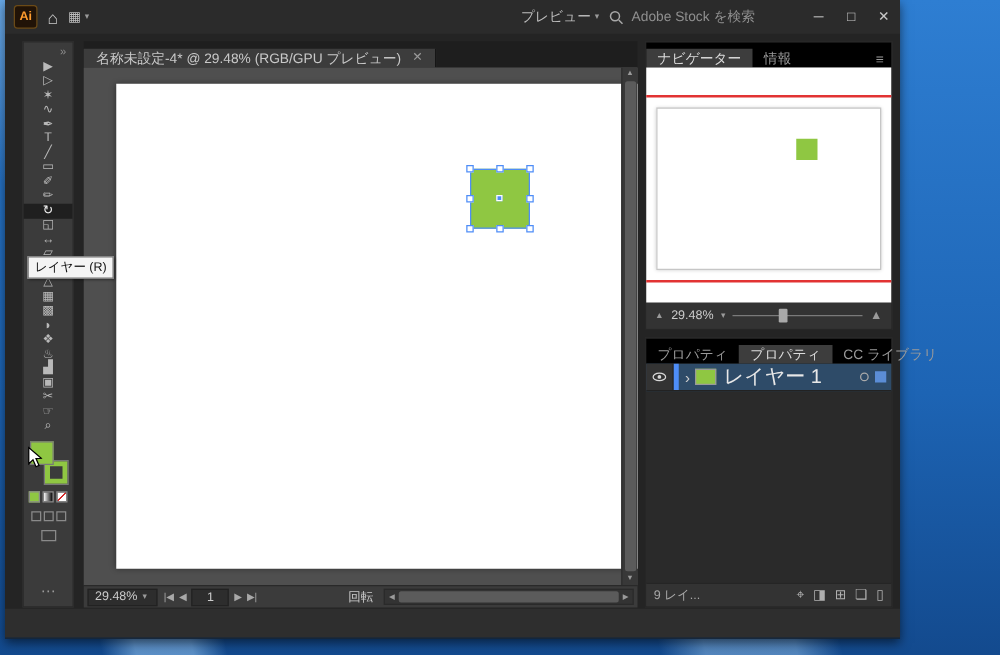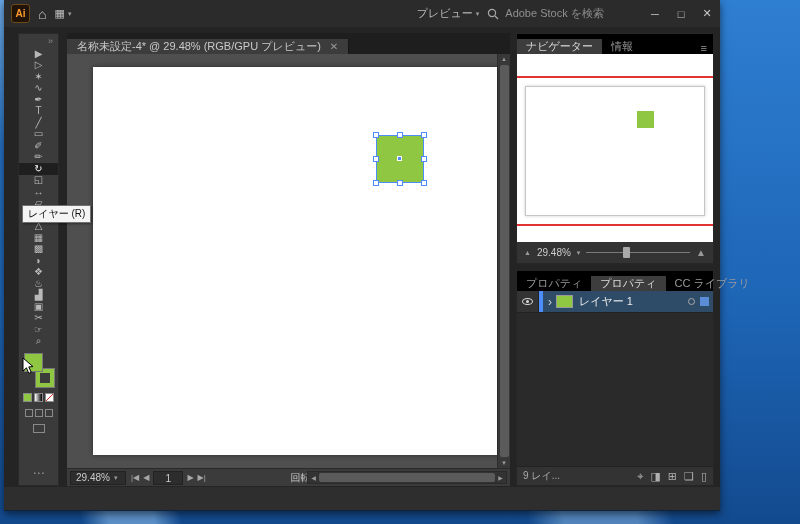--- a/index.html
+++ b/index.html
@@ -87,21 +87,21 @@
   .vthumb{ flex:1; width:9px; background:#5b5b5b; border-radius:2px; margin:1px 0; }
 
   .statusbar{ height:18px; background:#3b3b3b; border-top:1px solid #292929; display:flex; align-items:center;
               gap:5px; padding:0 3px; font-size:10px; color:#bbbbbb; position:relative; }
   .zoom-box{ display:flex; align-items:center; gap:4px; background:#2d2d2d; border:1px solid #222;
              height:14px; padding:0 5px; min-width:56px; color:#cccccc; }
   .ab-nav{ display:flex; align-items:center; gap:4px; }
   .ab-btn{ font-size:8px; color:#a8a8a8; }
   .ab-num{ width:30px; height:14px; background:#2d2d2d; border:1px solid #222; color:#cccccc;
            text-align:center; line-height:13px; font-size:10px; }
-  .tool-indicator{ position:absolute; left:50%; transform:translateX(-50%); color:#c9c9c9;margin-left:12px; }
+  .tool-indicator{ position:absolute; left:50%; transform:translateX(-50%); color:#c9c9c9; }
   .hscroll{ margin-left:auto; width:200px; height:13px; background:#333333; border:1px solid #2a2a2a;
             display:flex; align-items:center; position:relative; }
   .hs-arr{ font-size:6px; color:#9a9a9a; width:11px; text-align:center; }
   .hthumb{ flex:1; height:9px; background:#5b5b5b; border-radius:2px; }
 
   
   .right-panel{ width:198px; margin-left:6px; display:flex; flex-direction:column; gap:6px; }
   .panel{ background:#333333; border:1px solid #262626; display:flex; flex-direction:column; }
   .panel-layers{ flex:1; min-height:0; }
   .ptabs{ height:20px; background:#000000; display:flex; align-items:flex-end; font-size:11px; }
@@ -124,21 +124,21 @@
 
   .layers-list{ flex:1; background:#2a2a2a; min-height:0; }
   .layer-row{ height:22px; display:flex; align-items:center; background:#2e4b68; border-bottom:1px solid #222222; }
   .eye-cell{ width:22px; height:100%; display:flex; align-items:center; justify-content:center;
              background:#333333; border-right:1px solid #222; }
   .eye{ width:11px; height:7px; border:1px solid #d8d8d8; border-radius:50%; position:relative; }
   .eye::after{ content:""; position:absolute; left:3px; top:1px; width:3px; height:3px; background:#d8d8d8; border-radius:50%; }
   .accent{ width:4px; height:100%; background:#4e8df7; }
   .chev{ color:#cfcfcf; font-size:12px; line-height:1; margin:0 4px 0 5px; }
   .layer-thumb{ width:17px; height:13px; background:#8fc742; border:1px solid #9a9a9a; margin-right:6px; }
-  .layer-name{ flex:1; font-size:11px; color:#e8e8e8; white-space:nowrap; overflow:hidden; }
+  .layer-name{ flex:1; font-size:16px; color:#e8e8e8; white-space:nowrap; overflow:hidden; }
   .target-circle{ width:7px; height:7px; border:1px solid #aaaaaa; border-radius:50%; margin-right:5px; }
   .sel-chip{ width:9px; height:9px; background:#5b8dd6; margin-right:4px; }
   .layers-bottom{ height:19px; background:#333333; border-top:1px solid #222222; display:flex; align-items:center;
                   padding:0 6px; font-size:10px; color:#a8a8a8; }
   .bottom-icons{ margin-left:auto; display:flex; gap:7px; }
   .panel-icon{ font-size:11px; color:#b0b0b0; line-height:1; }
 
   
   .tooltip{ position:absolute; left:18px; top:205px; background:#f4f4f4; color:#141414;
             border:1px solid #707070; font-size:10px; padding:1px 5px; z-index:50;

